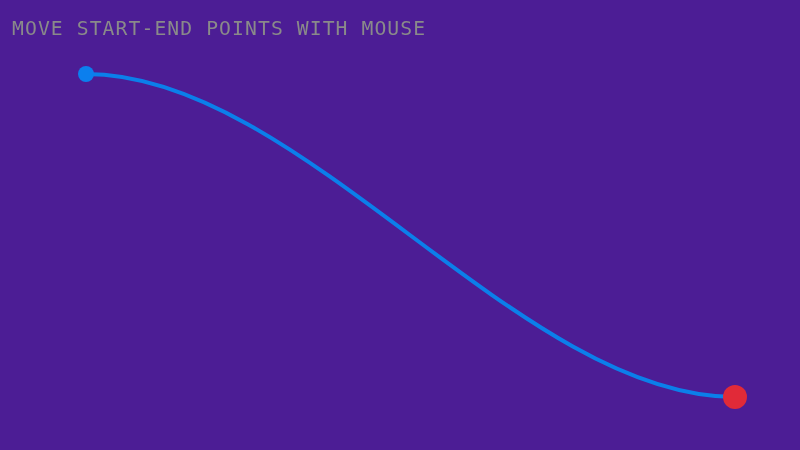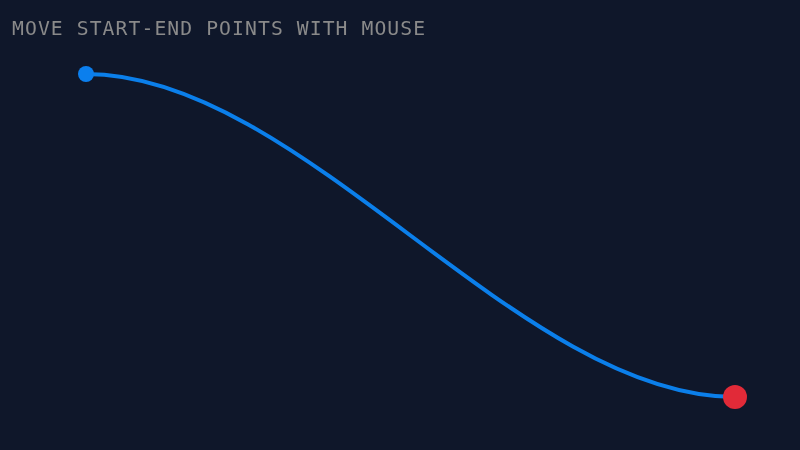--- a/index.html
+++ b/index.html
@@ -45,21 +45,21 @@
   }
   .handle-hit {
     position: absolute;
     border-radius: 50%;
     cursor: move;
   }
 </style>
 </head>
 <body style="background: rgb(244, 244, 244);">
 
-<div id="stage" style="background: #0f172a;">
+<div id="stage" style="background: #4c1d95;">
 
   <div id="title" style="color: rgb(138, 138, 138);">MOVE START-END POINTS WITH MOUSE</div>
 
   <svg id="canvas-svg" viewBox="0 0 800 450" xmlns="http://www.w3.org/2000/svg">
 
     <path id="bezier-path" fill="none" stroke-linecap="round" stroke-linejoin="round" d="M 86 74 C 302 74 519 397 735 397" stroke="#0b7fea" stroke-width="4"></path>
 
     <circle id="start-dot" cx="86" cy="74" r="8" fill="#0b7fee"></circle>
 
     <circle id="end-dot" cx="735" cy="397" r="12" fill="#e12a38"></circle>

